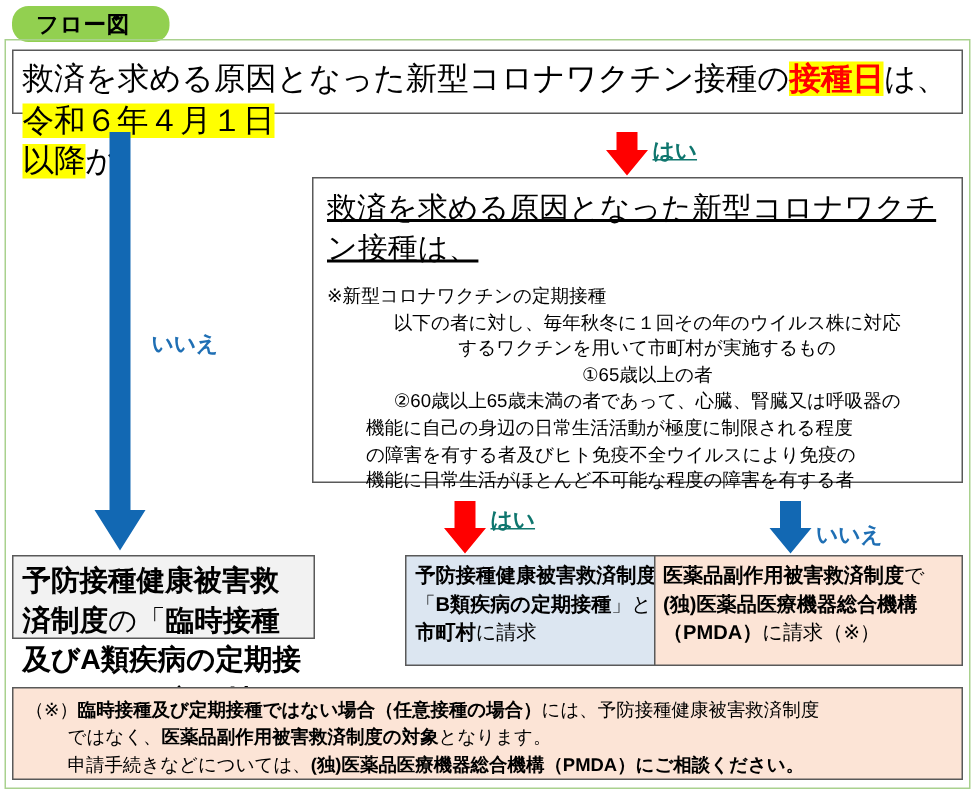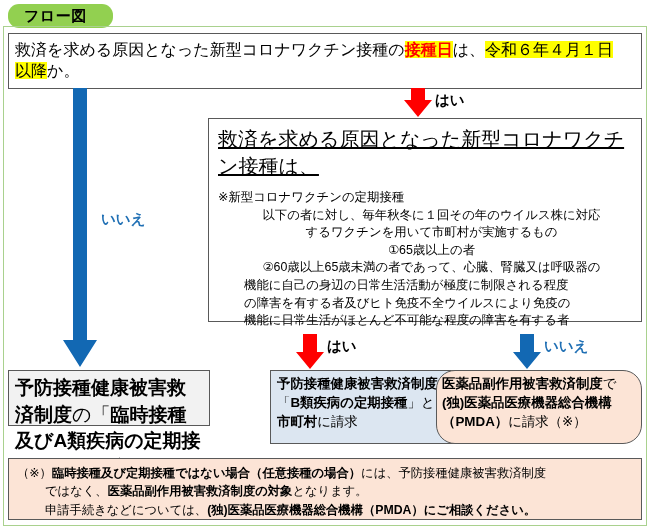--- a/index.html
+++ b/index.html
@@ -52,23 +52,23 @@
     border: 1.5px solid #595959;
     background: #ffffff;
     line-height: 1.32;
   }
 
   
   .q1 {
     left: 8px;
     top: 33px;
     width: 634px;
-    height: 56px;
+    height: 43px;
     padding: 5px 8px 0 6px;
-    font-size: 16px;
+    font-size: 21px;
   }
 
   
   .q2 {
     left: 208px;
     top: 118px;
     width: 434px;
     height: 204px;
     padding: 7px 9px 0 9px;
     font-size: 15.5px;
@@ -106,21 +106,20 @@
   }
   .r3 {
     left: 436px;
     top: 370px;
     width: 206px;
     height: 74px;
     background: #fce4d6;
     padding: 4px 5px 0 5px;
     font-size: 13.4px;
     line-height: 1.40;
-    border-radius: 19px;
   }
 
   
   .footnote {
     left: 8px;
     top: 458px;
     width: 634px;
     height: 62px;
     background: #fce4d6;
     padding: 5px 8px 0 8px;
@@ -136,22 +135,22 @@
   
   .arrow {
     position: absolute;
   }
   .arrow-label {
     position: absolute;
     font-size: 14.5px;
     font-weight: bold;
     white-space: nowrap;
   }
-  .lbl-blue { color: #1f6fb4; }
-  .lbl-red { color: #000000; }
+  .lbl-blue { color: #1f6fb4; margin-top: 10px; }
+  .lbl-red { color: #0f766e; text-decoration: underline; }
 </style>
 </head>
 <body>
 
 <div class="header-tab">
   <span>フロー図</span>
 </div>
 
 <div class="outer-frame"></div>
 

